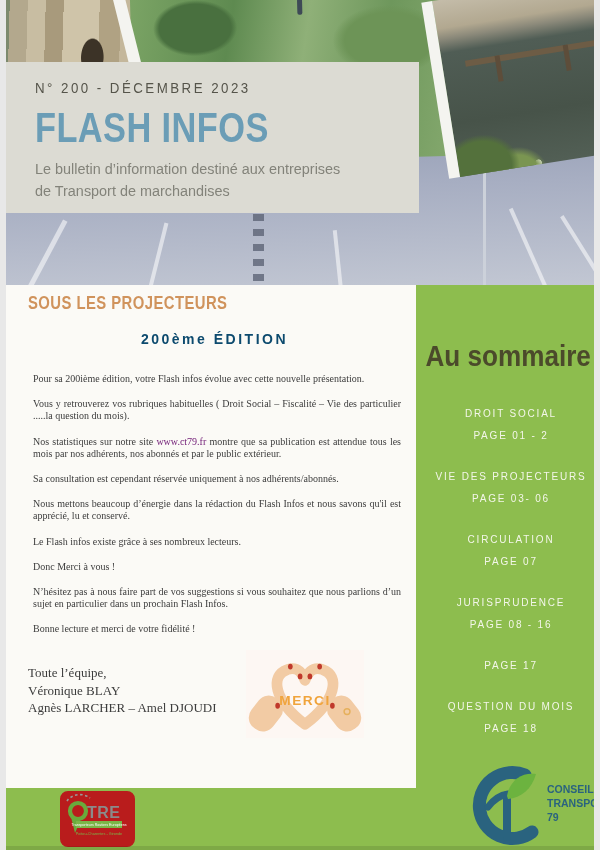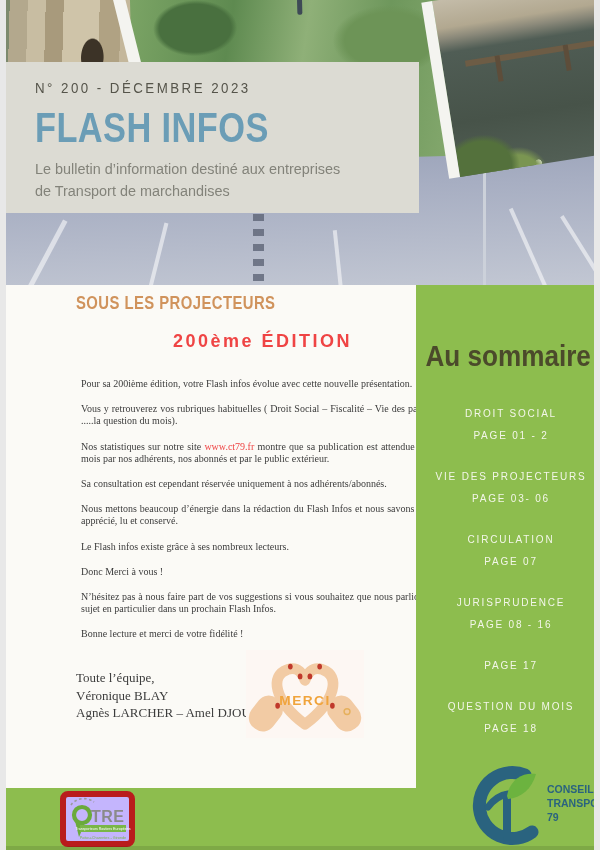--- a/index.html
+++ b/index.html
@@ -53,47 +53,47 @@
   .issue-line{font-family:"Liberation Sans",sans-serif;font-size:14px;letter-spacing:2.6px;
               color:#55544a;transform:scaleX(.95);transform-origin:left center;}
   .masthead h1{margin:7px 0 6px 0;font-family:"Liberation Sans",sans-serif;font-weight:bold;
                font-size:43px;color:#6b9db6;letter-spacing:.5px;transform:scaleX(.8);
                transform-origin:left center;white-space:nowrap;}
   .subtitle{font-family:"Liberation Sans",sans-serif;font-size:15.5px;color:#83837a;line-height:1.42;
             transform:scaleX(.93);transform-origin:left center;white-space:nowrap;}
 
   
   .main{position:absolute;left:0;top:285px;width:410px;height:503px;background:#fbfaf6;
-        box-sizing:border-box;padding:8px 15px 0 22px;margin-left:48px;}
+        box-sizing:border-box;padding:8px 15px 0 22px;}
   .kicker{font-family:"Liberation Sans",sans-serif;font-weight:bold;font-size:17.5px;color:#d0935c;
           letter-spacing:.5px;transform:scaleX(.85);transform-origin:left center;white-space:nowrap;}
   .edition{margin-top:17px;text-align:center;font-family:"Liberation Sans",sans-serif;font-weight:bold;
-           font-size:18px;letter-spacing:2.5px;color:#ef4444;}
+           font-size:14px;letter-spacing:2.5px;color:#0c4a6e;}
   .body-text{margin-top:26px;padding-left:5px;padding-right:0;}
   .body-text p{margin:0 0 13px 0;font-size:10px;line-height:1.22;color:#3c3c3c;text-align:justify;}
-  a.link{color:#ef4444;text-decoration:none;}
+  a.link{color:#701a75;text-decoration:none;}
   .signature{margin-top:29px;font-size:13px;line-height:1.33;color:#3c3c3c;}
 
   .merci-img{position:absolute;left:240px;top:650px;width:118px;height:88px;background:#fdf7f3;z-index:3;}
   .merci-img svg{display:block;}
 
   
   .sidebar{position:absolute;left:410px;top:285px;width:190px;height:565px;background:#8dbd4e;
            box-sizing:border-box;padding-top:55px;text-align:center;
            font-family:"Liberation Sans",sans-serif;}
   .sommaire-title{font-weight:bold;font-size:29px;color:#4b4a2b;transform:scaleX(.9);
                   transform-origin:center;white-space:nowrap;margin-bottom:30px;}
   .toc-item{margin-bottom:19px;}
   .toc-label,.toc-pages{font-size:10px;letter-spacing:1.8px;color:#f3f6e9;line-height:22px;}
 
   
   .footer-left{position:absolute;left:0;top:788px;width:410px;height:62px;background:#8dbd4e;}
   .page-bottom-edge{position:absolute;left:0;top:846px;width:600px;height:4px;background:rgba(0,0,0,.10);}
-  .otre-logo{position:absolute;left:54px;top:791px;width:75px;height:56px;background:#c4b5fd;
-             border:6px solid #b91c1c;border-radius:8px;box-sizing:border-box;}
+  .otre-logo{position:absolute;left:54px;top:791px;width:75px;height:56px;background:#b91c1c;
+             border:2px solid #b91c1c;border-radius:8px;box-sizing:border-box;}
   .ct79-logo{position:absolute;left:455px;top:762px;width:140px;height:88px;}
 </style>
 </head>
 <body>
 
 <div class="page">
 
   <div class="header">
     <div class="guard-dashes"></div>
     <div class="light-pole"></div>

